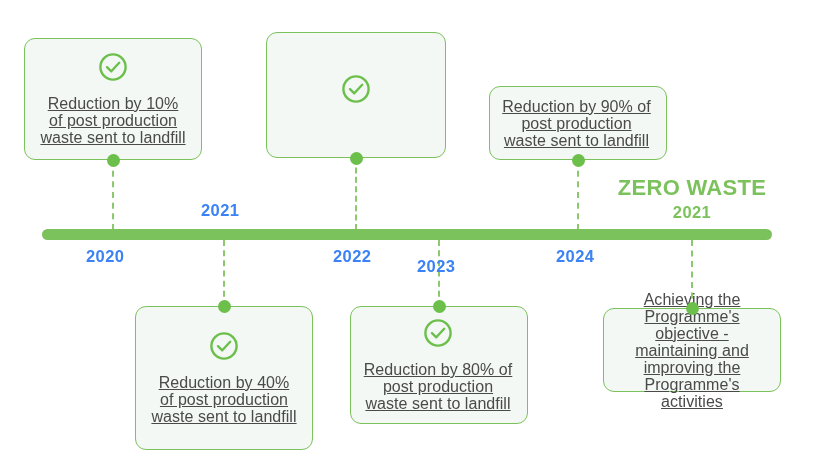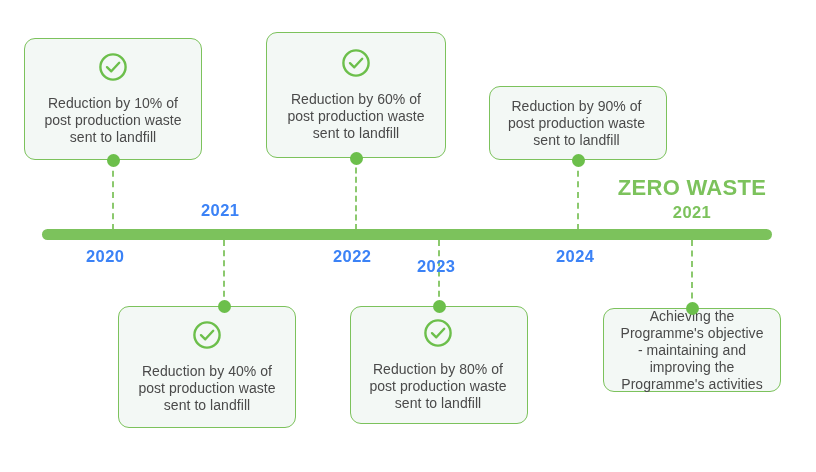--- a/index.html
+++ b/index.html
@@ -53,25 +53,26 @@
     background: #f3f8f5;
     border: 1.4px solid #7cc25c;
     border-radius: 11px;
     padding: 10px 14px;
     display: flex;
     flex-direction: column;
     align-items: center;
     justify-content: center;
   }
   .card-text {
-    font-size: 14px;
+    font-size: 16px;
     line-height: 17px;
     color: #4a4a4a;
     text-align: center;
     letter-spacing: 0.05px;
+    text-decoration: underline;
   }
   .check-icon {
     display: block;
     margin-bottom: 9px;
   }
 
   
   .year-label {
     position: absolute;
     font-size: 16.5px;
@@ -121,28 +122,27 @@
     <div class="card-text">Reduction by 10% of post production waste sent to landfill</div>
   </div>
 
   <div class="card" style="left:266px; top:32px; width:180px; height:126px;">
     <span class="check-icon">
       <svg width="30" height="30" viewBox="0 0 30 30">
         <circle cx="15" cy="15" r="12.6" fill="none" stroke="#6cbf4b" stroke-width="2.4"></circle>
         <polyline points="9,15.2 13.3,19.3 21.2,10.8" fill="none" stroke="#6cbf4b" stroke-width="2.4" stroke-linecap="round" stroke-linejoin="round"></polyline>
       </svg>
     </span>
-    <div class="card-text">Reduction by 60% of post production waste sent to landfill</div>
   </div>
 
   <div class="card" style="left:489px; top:86px; width:178px; height:74px;padding-left:11px;">
     <div class="card-text">Reduction by 90% of post production waste sent to landfill</div>
   </div>
 
-  <div class="card" style="left:118px; top:306px; width:178px; height:122px;">
+  <div class="card" style="left:135px; top:306px; width:178px; height:144px;">
     <span class="check-icon">
       <svg width="30" height="30" viewBox="0 0 30 30">
         <circle cx="15" cy="15" r="12.6" fill="none" stroke="#6cbf4b" stroke-width="2.4"></circle>
         <polyline points="9,15.2 13.3,19.3 21.2,10.8" fill="none" stroke="#6cbf4b" stroke-width="2.4" stroke-linecap="round" stroke-linejoin="round"></polyline>
       </svg>
     </span>
     <div class="card-text">Reduction by 40% of post production waste sent to landfill</div>
   </div>
 
   <div class="card" style="left:350px; top:306px; width:178px; height:118px;padding-left:12px;">

